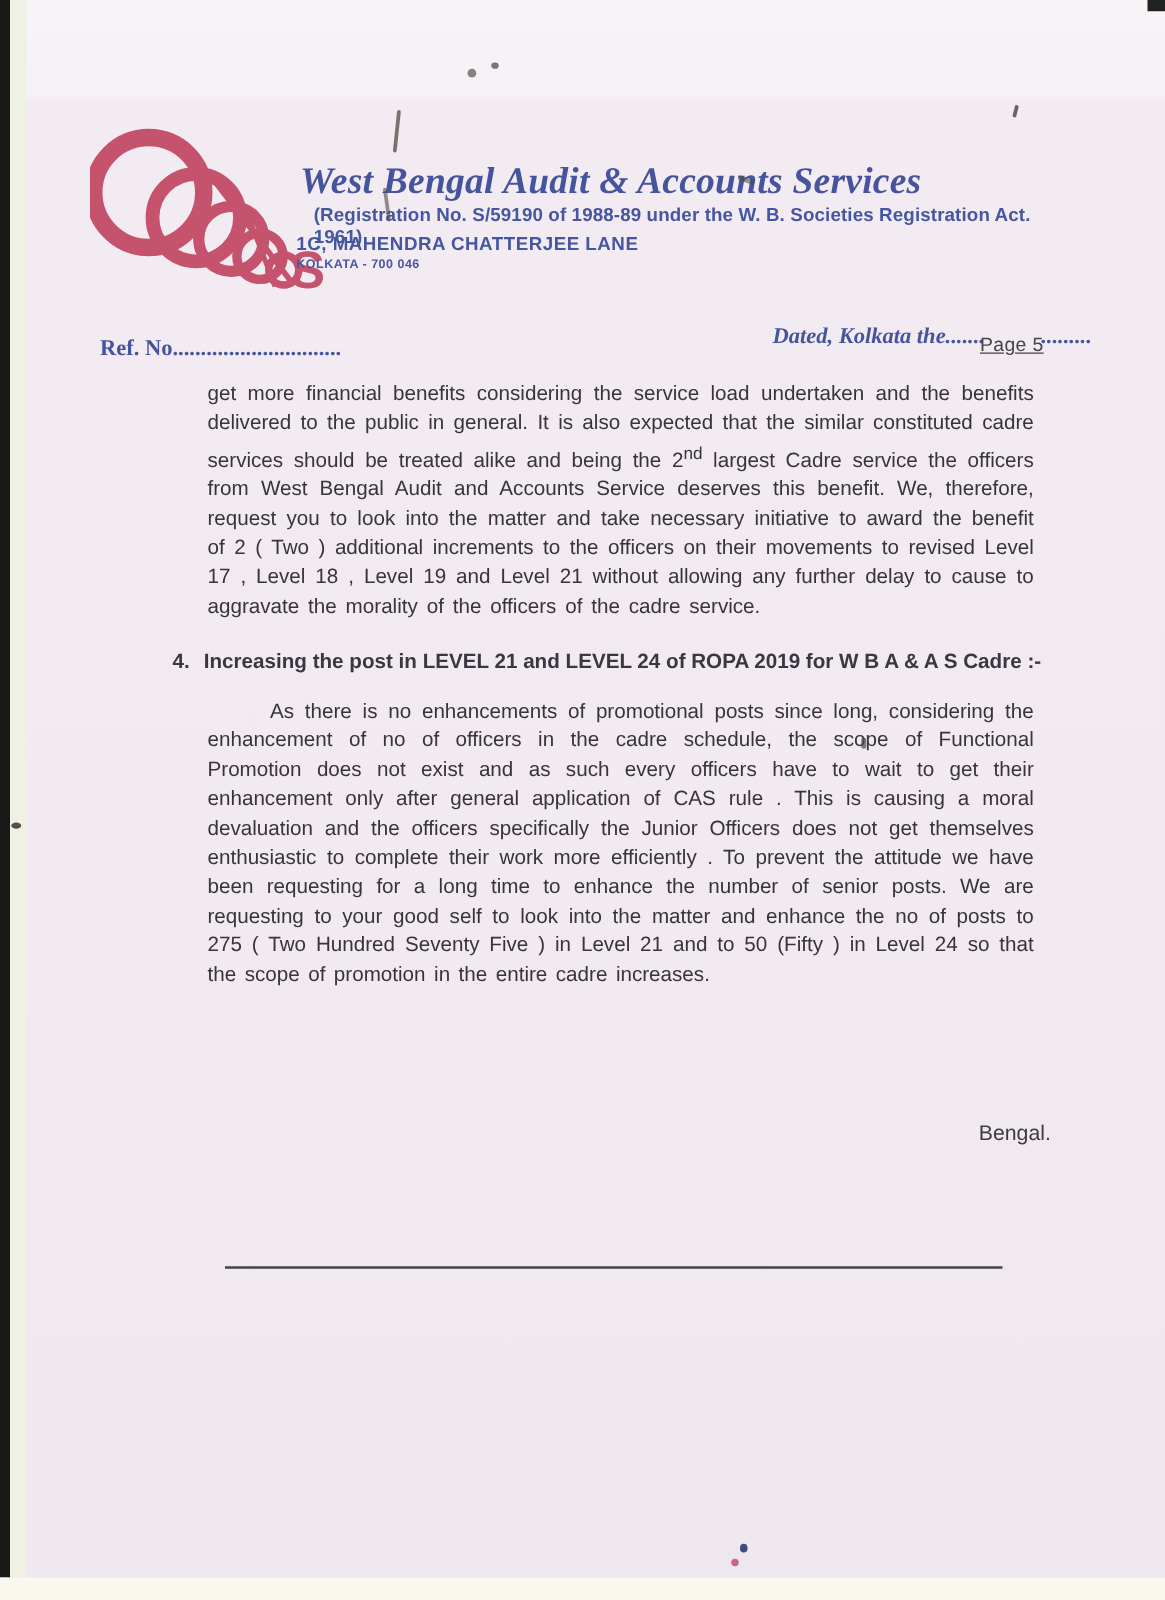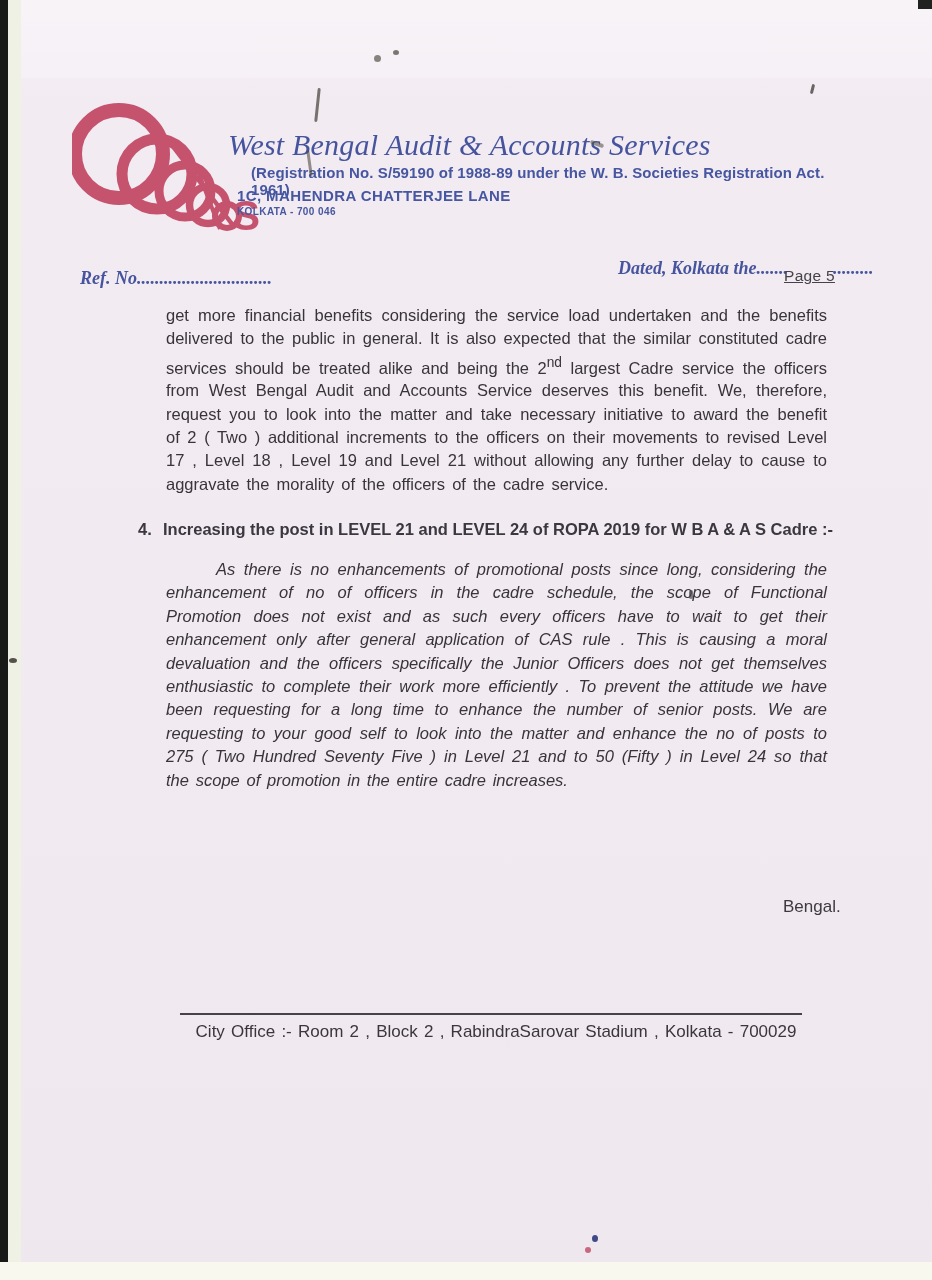--- a/index.html
+++ b/index.html
@@ -18,35 +18,35 @@
   .speck{position:absolute;border-radius:50%;}
 
   
   .logo{position:absolute;left:72px;top:92px;}
   .org-line1{
     position:absolute;left:243px;top:92px;width:560px;
     font-family:"Liberation Serif",serif;font-weight:bold;font-style:italic;
     font-size:28px;letter-spacing:.5px;
   }
   .org-line2{
-    position:absolute;left:228px;top:128px;width:680px;
-    font-family:"Liberation Serif",serif;font-weight:normal;font-style:italic;
+    position:absolute;left:240px;top:128px;width:680px;
+    font-family:"Liberation Serif",serif;font-weight:bold;font-style:italic;
     font-size:30px;letter-spacing:.2px;
   }
   .registration{
     position:absolute;left:228px;top:164px;width:600px;
     font-size:15px;font-weight:bold;letter-spacing:.1px;margin-left:23px;
   }
   .addr1{position:absolute;left:237px;top:187px;font-size:15px;font-weight:bold;letter-spacing:.4px;}
   .addr2{position:absolute;left:237px;top:206px;font-size:10px;font-weight:bold;letter-spacing:.4px;}
 
   
   .ref-no{
     position:absolute;left:80px;top:268px;
-    font-family:"Liberation Serif",serif;font-weight:bold;font-style:italic;font-size:18px;
+    font-family:"Liberation Serif",serif;font-weight:bold;font-size:18px;
   }
   .dated-row{
     position:absolute;left:618px;top:258px;white-space:nowrap;
     font-family:"Liberation Serif",serif;font-weight:bold;font-style:italic;font-size:18px;
   }
   .page-label{
     position:relative;top:7px;margin-left:-4px;margin-right:-2px;
     font-family:"Liberation Sans",sans-serif;font-weight:normal;font-style:normal;
     font-size:15.5px;color:#46424a;text-decoration:underline;letter-spacing:.3px;
   }
@@ -54,21 +54,21 @@
   
   .body-text{color:#38343a;}
   .para1{
     position:absolute;left:166px;top:304px;width:661px;
     font-size:16.5px;line-height:23.3px;text-align:justify;word-spacing:2.5px;
   }
   .item4{position:absolute;left:138px;top:520px;width:700px;font-size:16.5px;font-weight:bold;color:#3b3740;}
   .item4 .num{display:inline-block;width:25px;}
   .para2{
     position:absolute;left:166px;top:558px;width:661px;
-    font-size:16.5px;line-height:23.4px;text-align:justify;word-spacing:2.2px;text-indent:50px;font-style:italic;
+    font-size:16.5px;line-height:23.4px;text-align:justify;word-spacing:2.2px;text-indent:50px;
   }
   .contd{position:absolute;left:783px;top:897px;font-size:17px;color:#3e3a40;}
 
   
   .footer-rule{position:absolute;left:180px;top:1013px;width:622px;height:2px;background:#46424a;}
   .footer-text{
     position:absolute;left:136px;top:1022px;width:720px;text-align:center;
     font-size:17px;color:#3a363c;word-spacing:1.5px;
   }
 
@@ -115,21 +115,20 @@
 
   <div class="item4">
     <span class="num">4.</span><span>Increasing the post in LEVEL 21 and LEVEL 24 of ROPA 2019 for W B A &amp; A S Cadre :-</span>
   </div>
 
   <div class="para2 body-text">As there is no enhancements of promotional posts since long, considering the enhancement of no of officers in the cadre schedule, the scope of Functional Promotion does not exist and as such every officers have to wait to get their enhancement only after general application of CAS rule . This is causing a moral devaluation and the officers specifically the Junior Officers does not get themselves enthusiastic to complete their work more efficiently . To prevent the attitude we have been requesting for a long time to enhance the number of senior posts. We are requesting to your good self to look into the matter and enhance the no of posts to 275 ( Two Hundred Seventy Five ) in Level 21 and to 50 (Fifty ) in Level 24 so that the scope of promotion in the entire cadre increases.</div>
 
   <div class="contd">Bengal.</div>
 
   <div class="footer-rule"></div>
-  <div class="footer-text">City Office :- Room 2 , Block 2 , RabindraSarovar Stadium , Kolkata - 700029</div>
 
   <div class="smudge" style="left:316px;top:88px;width:3px;height:34px;transform:rotate(6deg);"></div>
   <div class="smudge" style="left:308px;top:150px;width:3px;height:26px;transform:rotate(-8deg);opacity:.6;"></div>
   <div class="smudge" style="left:590px;top:142px;width:14px;height:4px;transform:rotate(20deg);opacity:.55;"></div>
   <div class="speck" style="left:374px;top:55px;width:7px;height:7px;background:#6d6760;opacity:.8;"></div>
   <div class="speck" style="left:393px;top:50px;width:6px;height:5px;background:#5d584f;opacity:.8;"></div>
   <div class="smudge" style="left:811px;top:84px;width:3px;height:10px;transform:rotate(14deg);background:#3c3834;"></div>
   <div class="speck" style="left:9px;top:658px;width:8px;height:5px;background:#55514a;"></div>
   <div class="speck" style="left:689px;top:590px;width:4px;height:9px;background:#4c4850;opacity:.7;border-radius:2px;"></div>
   <div class="speck" style="left:592px;top:1235px;width:6px;height:7px;background:#3f4a86;"></div>

